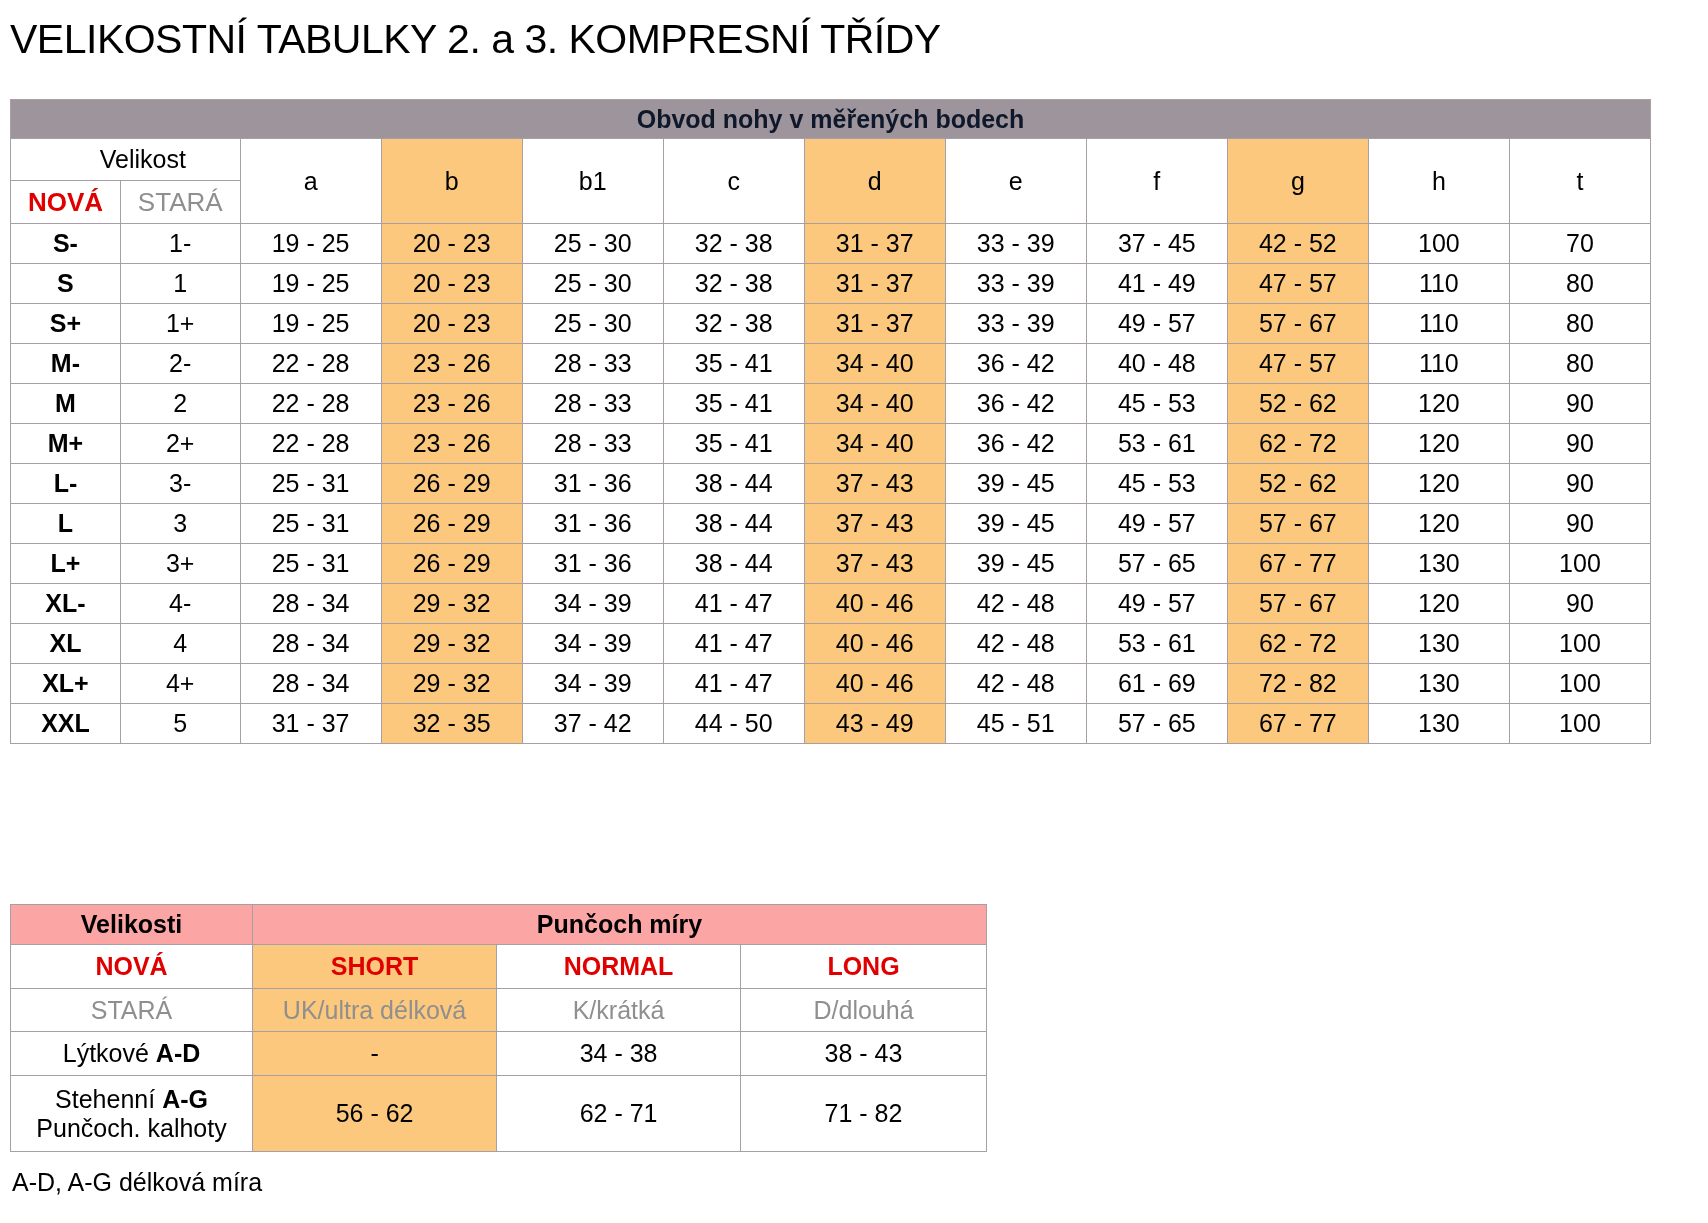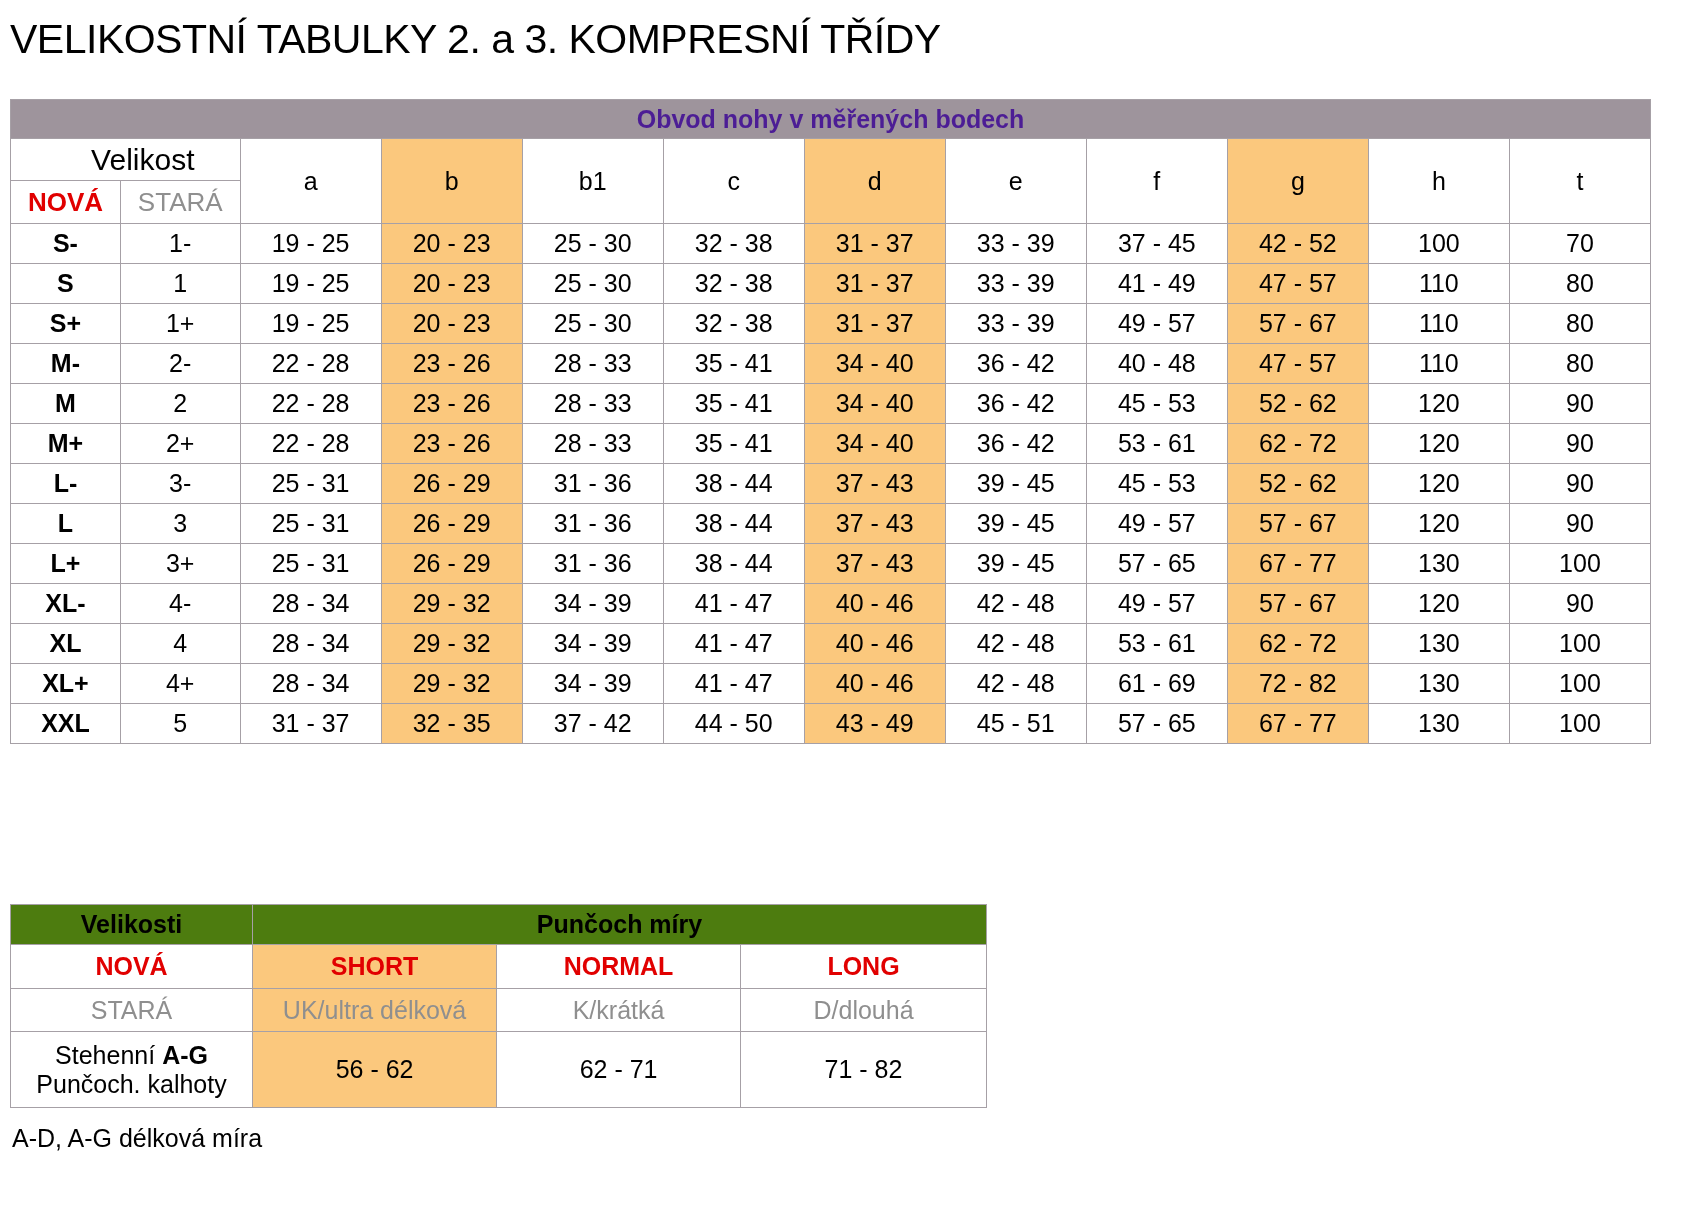--- a/index.html
+++ b/index.html
@@ -29,24 +29,24 @@
     vertical-align: middle;
     padding: 0 4px;
   }
   
   .size-table { width: 1641px; table-layout: fixed; }
   .size-table .gray-bar {
     background: #9e949c;
     font-size: 25px;
     font-weight: bold;
     height: 39px;
-    color: #4c1d95;
+    color: #0f172a;
   }
   .size-table th.velikost {
-    font-size: 30px;
+    font-size: 25px;
     font-weight: normal;
     height: 42px;
     background: #fff;
     padding-left: 39px;
   }
   .size-table th.measure {
     font-size: 25px;
     font-weight: normal;
     background: #fff;
   }
@@ -67,21 +67,21 @@
     font-size: 25px;
     height: 40px;
     background: #fff;
   }
   .size-table tbody td.size-new { font-weight: bold; }
   .size-table .hl { background: #fbc87d !important; }
   
   .length-table { width: 977px; table-layout: fixed; margin-top: 160px; }
   .length-table th, .length-table td { font-size: 25px; background: #fff; }
   .length-table th.gray-bar {
-    background: #4d7c0f;
+    background: #fca5a5;
     font-weight: bold;
     height: 40px;
   }
   .length-table .nova-row td {
     color: #e10000;
     font-weight: bold;
     height: 44px;
   }
   .length-table .stara-row td {
     color: #8f8f8f;
@@ -344,20 +344,26 @@
         <td class="hl">SHORT</td>
         <td>NORMAL</td>
         <td>LONG</td>
       </tr>
       <tr class="stara-row">
         <td>STARÁ</td>
         <td class="hl">UK/ultra délková</td>
         <td>K/krátká</td>
         <td>D/dlouhá</td>
       </tr>
+      <tr class="data-row">
+        <td><span>Lýtkové </span><b>A-D</b></td>
+        <td class="hl">-</td>
+        <td>34 - 38</td>
+        <td>38 - 43</td>
+      </tr>
       <tr class="data-row-tall">
         <td>
           <div><span>Stehenní </span><b>A-G</b></div>
           <div>Punčoch. kalhoty</div>
         </td>
         <td class="hl">56 - 62</td>
         <td>62 - 71</td>
         <td>71 - 82</td>
       </tr>
     </tbody>

